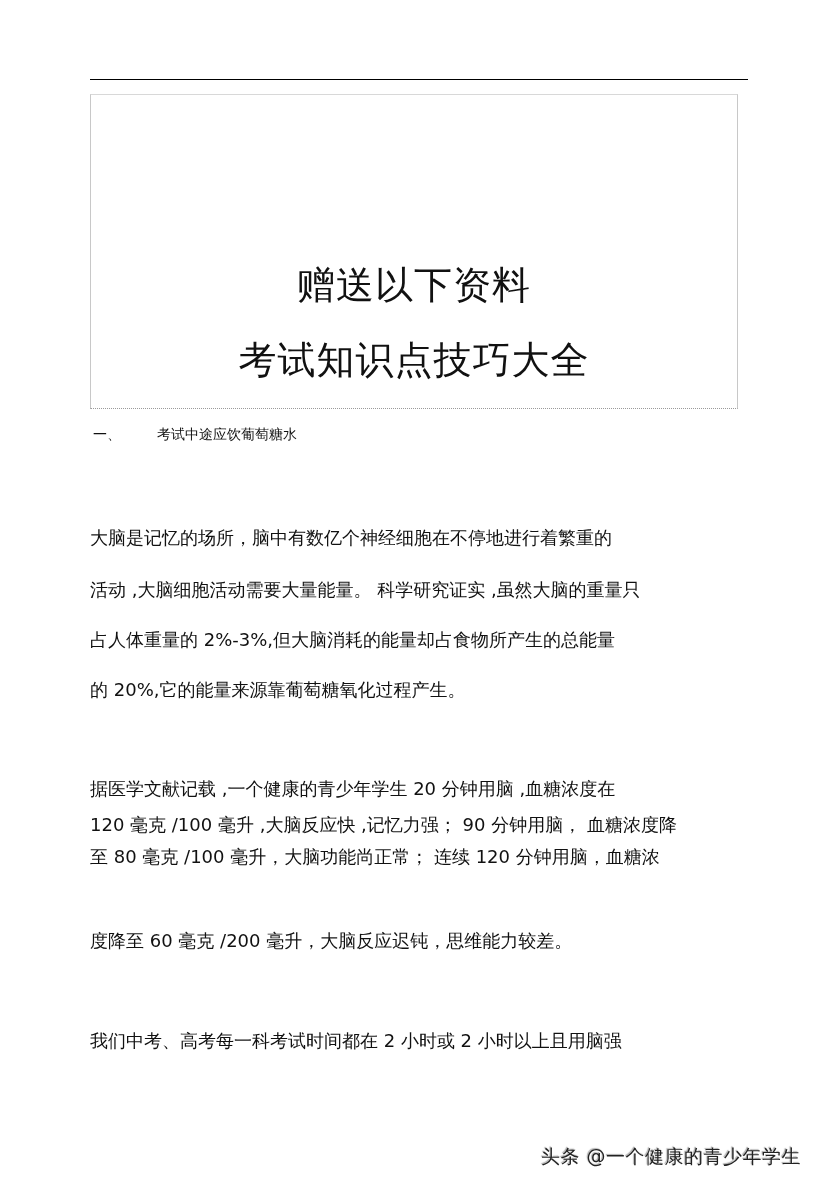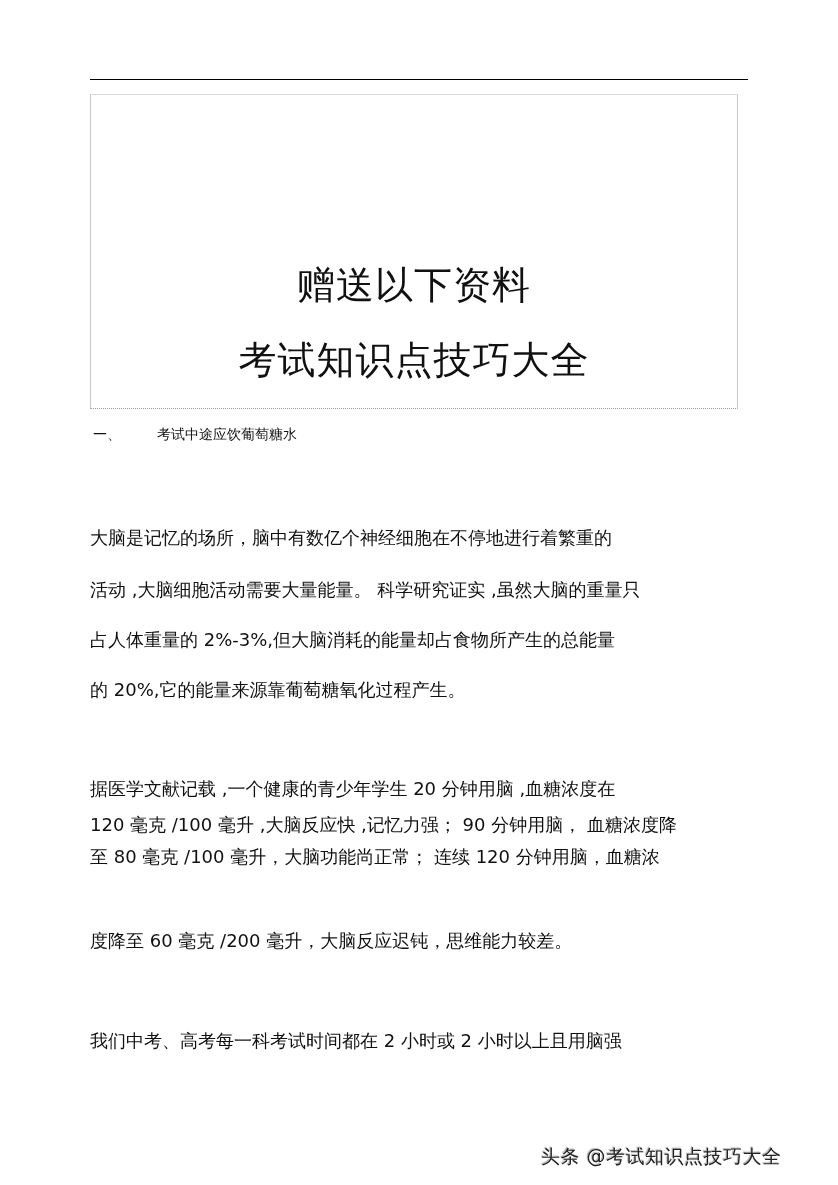--- a/index.html
+++ b/index.html
@@ -83,13 +83,13 @@
     <span>度降至  60 毫克 /200 毫升，大脑反应迟钝，思维能力较差。</span>
   </div>
 </div>
 
 <div>
   <div class="para-line" style="top:1025px;">
     <span>我们中考、高考每一科考试时间都在     2 小时或  2 小时以上且用脑强</span>
   </div>
 </div>
 
-<div class="watermark">头条 @考试知识点技巧大全</div>
+<div class="watermark">头条 @一个健康的青少年学生</div>
 
 </body></html>

